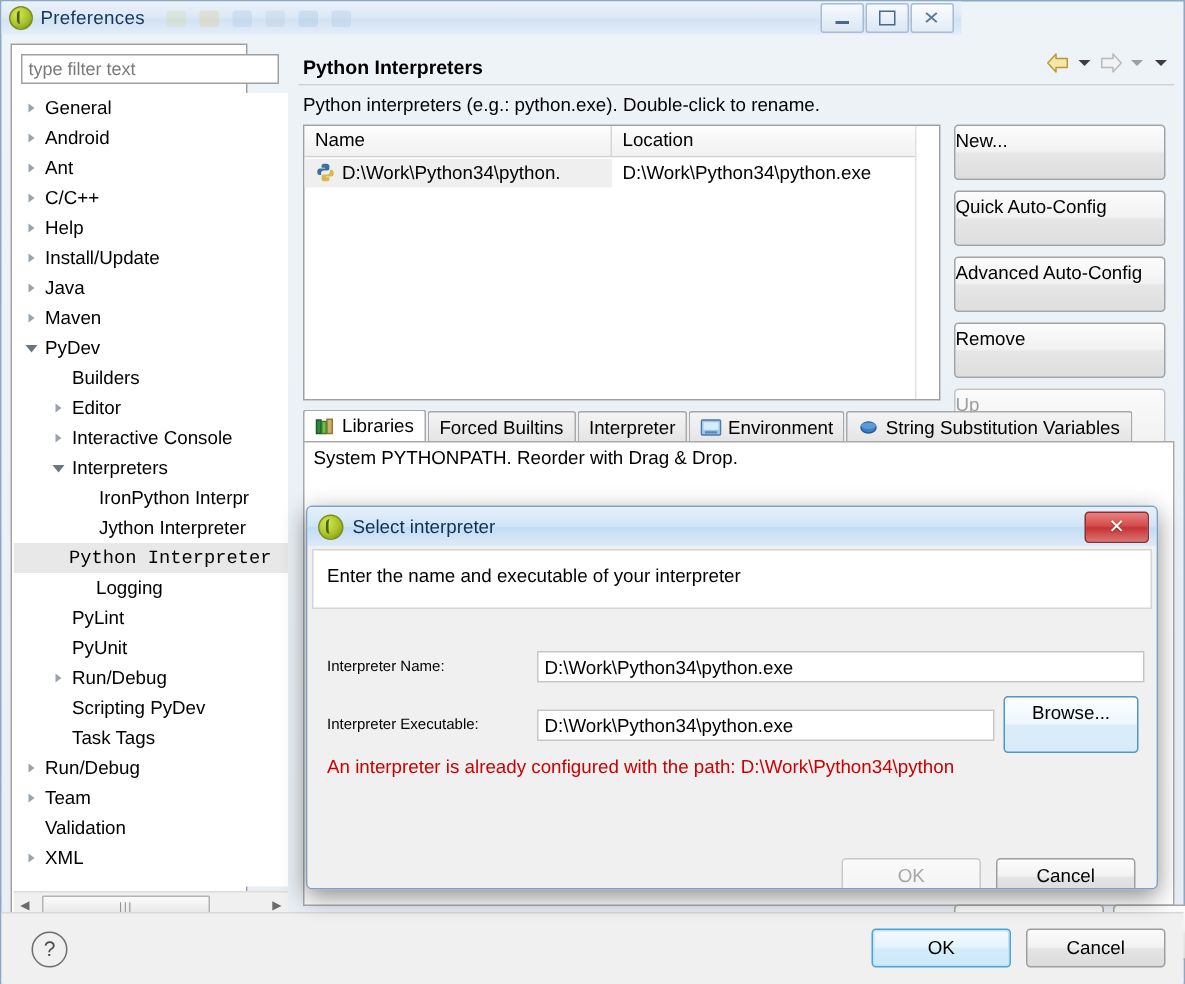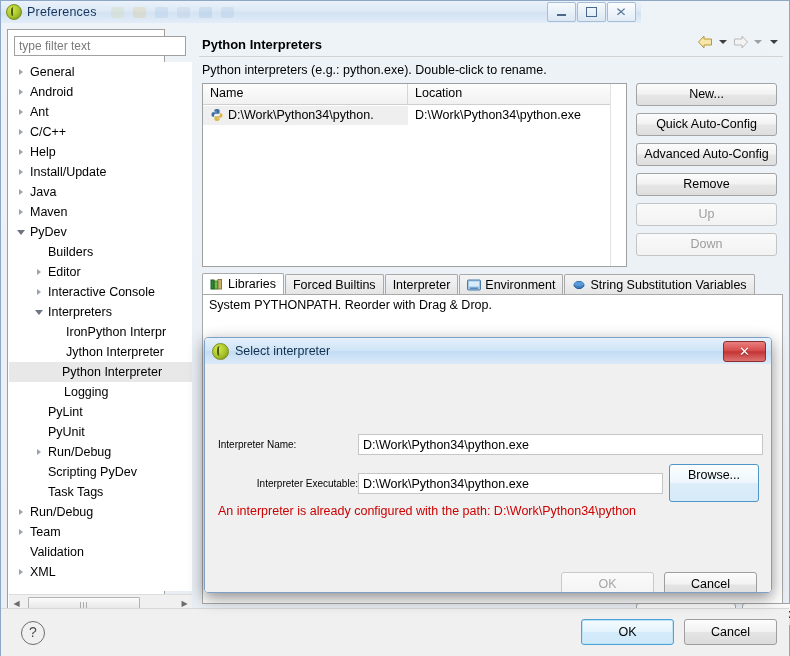--- a/index.html
+++ b/index.html
@@ -133,24 +133,24 @@
   .pyico{
     width:14px;height:14px;margin-right:4px;flex:0 0 14px;position:relative;
   }
   .tbl-vscroll{
     position:absolute;right:0;top:0;width:15px;height:182px;background:#fff;border-left:1px solid #e2e2e2;
   }
 
   
   .sidebtns{position:absolute;left:437px;top:58px;width:143px;}
   .btn{
-    display:block;width:141px;height:23px;margin-bottom:7px;box-sizing:border-box;
+    display:block;width:141px;height:37px;margin-bottom:7px;box-sizing:border-box;
     border:1px solid #a3a3a3;border-radius:3px;
     background:linear-gradient(#fcfcfc 0%,#f2f2f2 48%,#e6e6e6 52%,#dedede 100%);
-    font-size:12.5px;color:#000;text-align:center;line-height:21px;
+    font-size:12.5px;color:#000;text-align:left;line-height:21px;
     font-family:"Liberation Sans","DejaVu Sans",sans-serif;
   }
   .btn.dis{color:#9d9d9d;background:linear-gradient(#fafafa,#f2f2f2);border-color:#c4c4c4;}
 
   
   .tabbar{
     position:absolute;left:3px;top:248px;width:581px;height:22px;display:flex;align-items:flex-end;
   }
   .tab{
     height:21px;box-sizing:border-box;border:1px solid #a9a9a9;border-bottom:none;
@@ -355,21 +355,21 @@
             <span class="tlabel">Interpreters</span>
           </div>
           <div class="tnode" style="padding-left: 42px;">
             <span class="arrow"></span>
             <span class="tlabel">IronPython Interpr</span>
           </div>
           <div class="tnode" style="padding-left: 42px;">
             <span class="arrow"></span>
             <span class="tlabel">Jython Interpreter</span>
           </div>
-          <div class="tnode sel" style="padding-left: 38px;">
+          <div class="tnode sel" style="padding-left: 22px; font-family: Liberation Mono, monospace;">
             <span class="arrow"></span>
             <span class="tlabel">Python Interpreter</span>
           </div>
           <div class="tnode" style="padding-left: 40px;">
             <span class="arrow"></span>
             <span class="tlabel">Logging</span>
           </div>
           <div class="tnode" style="padding-left: 24px;">
             <span class="arrow"></span>
             <span class="tlabel">PyLint</span>
@@ -526,28 +526,31 @@
   </div>
 
   <div class="shadow"></div>
   <div class="dlg">
     <div class="dlg-title">
       <div class="dlg-ico"></div>
       <div class="dlg-title-text">Select interpreter</div>
       <div class="dlg-close">✕</div>
     </div>
     <div class="dlg-body">
+      <div class="dlg-head">
+        <span>Enter the name and executable of your interpreter</span>
+      </div>
 
       <div class="frow" style="left:13px;top:70px;">
         <div class="flabel" style="width:140px;">Interpreter Name:</div>
         <div class="finput" style="width:405px;">D:\Work\Python34\python.exe</div>
       </div>
 
       <div class="frow" style="left:13px;top:100px;">
-        <div class="flabel" style="width:140px;text-align:right;">Interpreter Executable:</div>
+        <div class="flabel" style="width:140px;">Interpreter Executable:</div>
         <div class="finput" style="width:305px;">D:\Work\Python34\python.exe</div>
         <div class="browse" style="margin-left:6px;">Browse...</div>
       </div>
 
       <div class="errmsg">An interpreter is already configured with the path: D:\Work\Python34\python</div>
 
       <div class="dlg-btns">
         <div class="dbtn dis">OK</div>
         <div class="dbtn">Cancel</div>
       </div>

